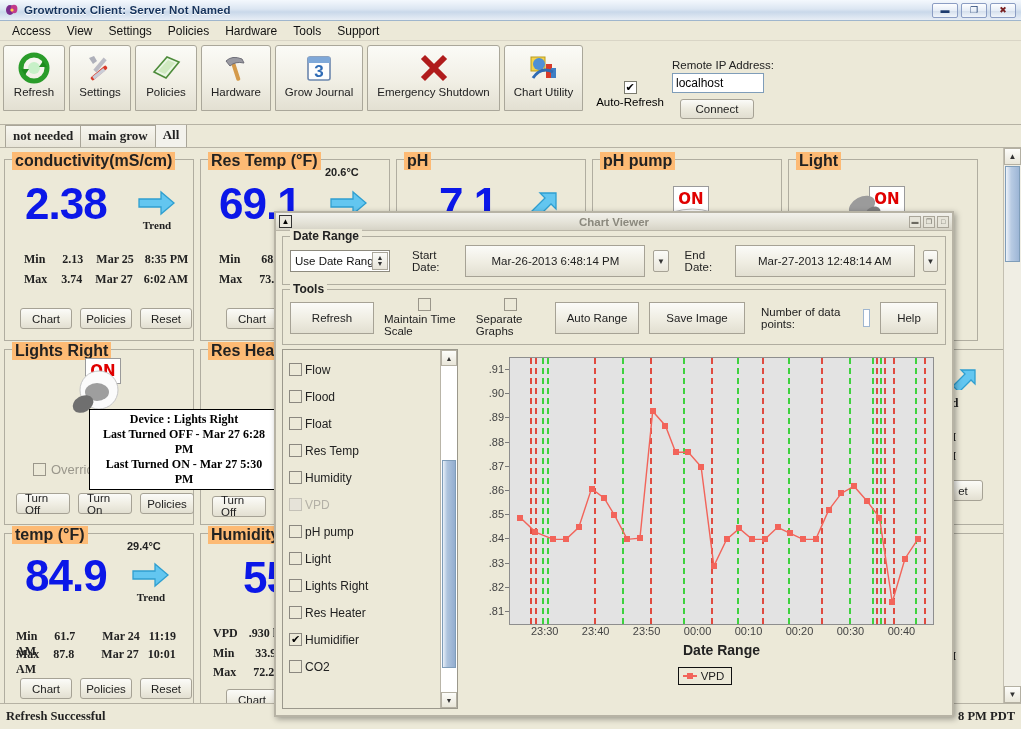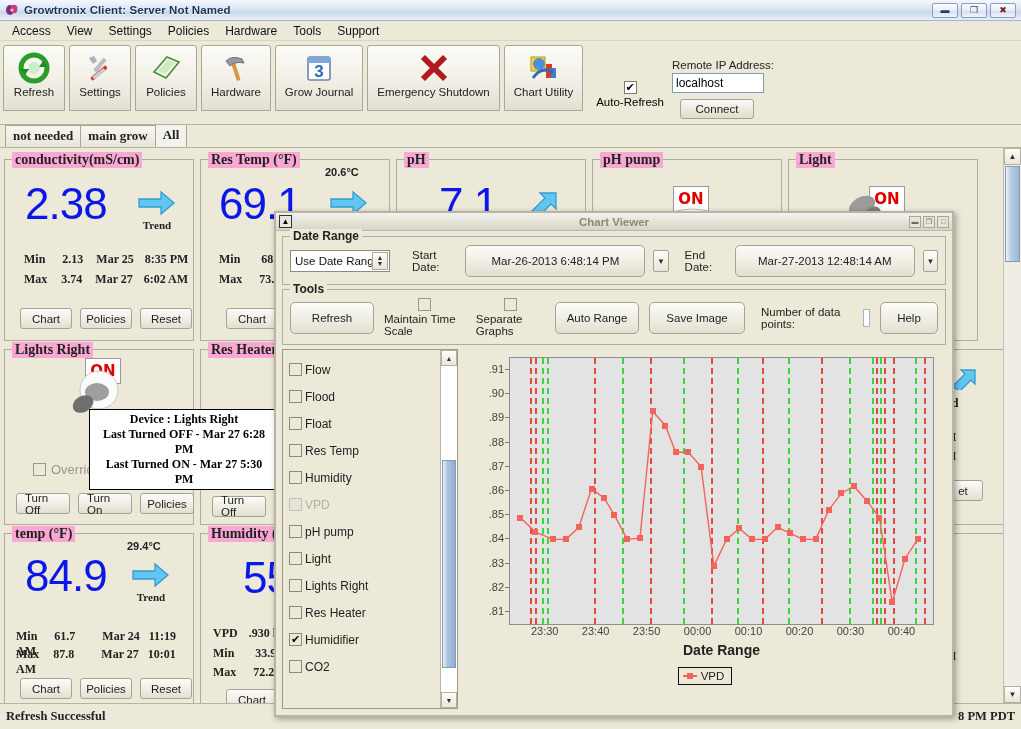--- a/index.html
+++ b/index.html
@@ -95,25 +95,25 @@
 
   
   .content { flex:1; position:relative; background:#ece9d8; overflow:hidden; }
   .grid { position:absolute; left:4px; top:3px; right:22px; bottom:0; }
 
   .panel {
     position:absolute;
     border:1px solid #b0ada0; background:#ece9d8;
   }
   .panel > .ptitle {
-    position:absolute; top:-8px; left:7px; background:#f9a8d4; padding:0 3px;
-    font-family:Liberation Serif, serif; font-weight:bold; font-size:14px; color:#222;
+    position:absolute; top:-8px; left:7px; background:#fdba74; padding:0 3px;
+    font-family:Liberation Sans, sans-serif; font-weight:bold; font-size:16px; color:#222;
   }
   .bigval {
-    font-family:"Liberation Sans", sans-serif; font-weight:normal;
+    font-family:"Liberation Sans", sans-serif; font-weight:bold;
     color:#0b17e8; font-size:44px; letter-spacing:-1px; line-height:1;
   }
   .celsius { position:absolute; font-size:11px; font-weight:bold; color:#222; }
   .trendwrap { position:absolute; display:flex; flex-direction:column; align-items:center; }
   .trendlabel { font-family:"Liberation Serif",serif; font-weight:bold; font-size:11px; color:#222; margin-top:1px;}
   .mmrow { font-family:"Liberation Serif", serif; font-weight:bold; font-size:12px; color:#222; }
   .sbtn {
     height:21px;
     background:linear-gradient(to bottom,#fbfbf8,#efede2 55%,#e2dfd1);
     border:1px solid #a6a295; border-radius:3px;
@@ -190,21 +190,21 @@
   .combo .spin {
     position:absolute;right:1px;top:1px;bottom:1px;width:16px;
     background:linear-gradient(to bottom,#fbfbf8,#e7e4d8);
     border:1px solid #aaa69a;display:flex;flex-direction:column;
     align-items:center;justify-content:center;line-height:6px;font-size:7px;color:#333;
   }
   .dlabel { font-size:11.5px; color:#222; }
   .datefield {
     height:22px;min-width:180px;
     background:linear-gradient(to bottom,#fbfbf8,#efede2 55%,#e2dfd1);
-    border:1px solid #a6a295;border-radius:5px;
+    border:1px solid #a6a295;border-radius:0;
     display:flex;align-items:center;justify-content:center;font-size:11.5px;color:#222;padding:15px 10px;
   }
   .dropbtn {
     width:18px;height:22px;border:1px solid #a6a295;border-radius:2px;
     background:linear-gradient(to bottom,#fbfbf8,#e9e6da);
     display:flex;align-items:center;justify-content:center;font-size:8px;color:#333;
   }
   .numpoints { width:7px;height:18px;border:1px solid #9fb6d0;background:#fff; }
 
   .mainrow { flex:1; display:flex; gap:6px; min-height:0; }

